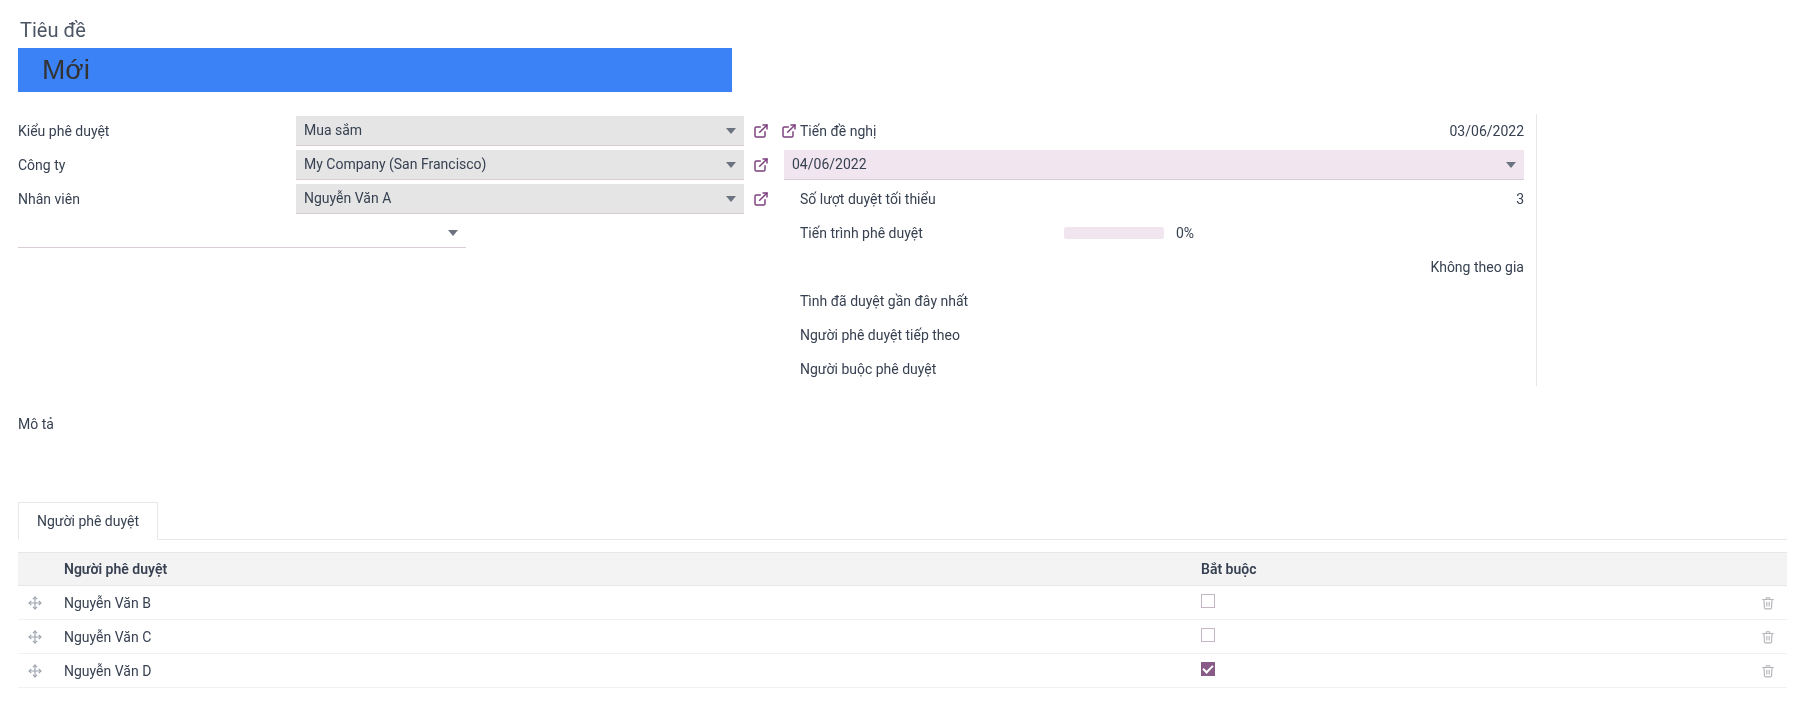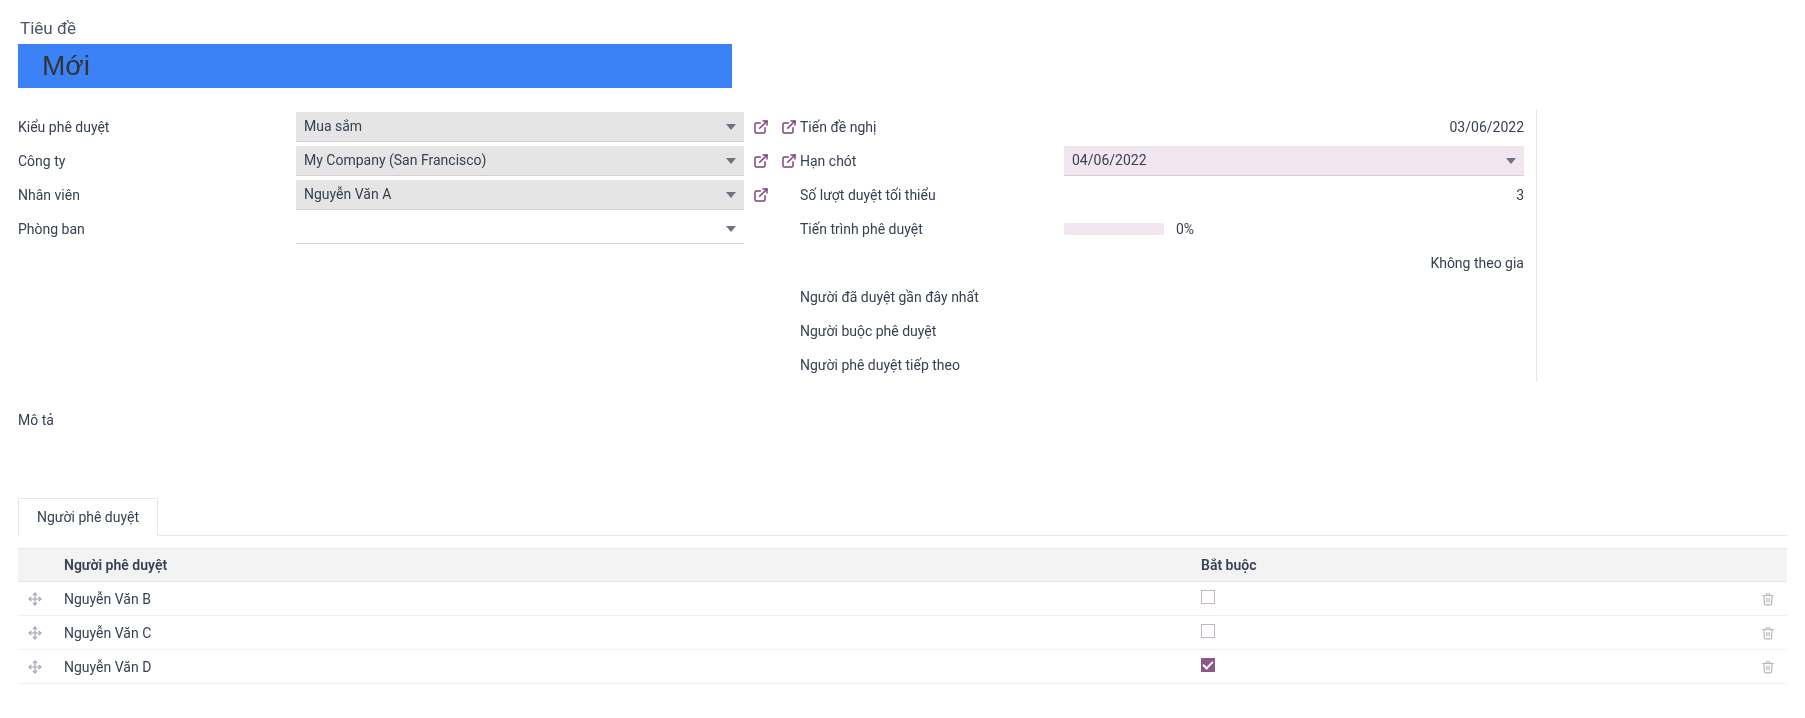--- a/index.html
+++ b/index.html
@@ -5,21 +5,21 @@
   * { box-sizing: border-box; margin: 0; padding: 0; }
   body {
     font-family: -apple-system, BlinkMacSystemFont, "Segoe UI", Roboto, "Helvetica Neue", Arial, sans-serif;
     font-size: 14px;
     color: #374151;
     background: #fff;
     padding: 18px;
     width: 1805px;
   }
   .title-label {
-    font-size: 17px;
+    font-size: 20px;
     color: #4b5563;
     margin-bottom: 6px;
     padding-left: 2px;
   }
   .title-input {
     width: 714px;
     font-size: 28px;
     font-weight: 400;
     padding: 6px 24px;
     border: none;
@@ -274,21 +274,20 @@
       <span class="ext-link">
         <svg width="16" height="16" viewBox="0 0 24 24" fill="none" stroke="currentColor" stroke-width="2.2" stroke-linecap="round" stroke-linejoin="round">
             <path d="M18 13v6a2 2 0 0 1-2 2H5a2 2 0 0 1-2-2V8a2 2 0 0 1 2-2h6"></path>
             <polyline points="15 3 21 3 21 9"></polyline>
             <line x1="10" y1="14" x2="21" y2="3"></line>
           </svg>
       </span>
     </div>
 
     <div class="row">
-      <div class="row-label">Phòng ban</div>
       <div class="select-wrap">
         <div class="select-field empty"></div>
         <span class="caret-down">
           <svg width="10" height="6" viewBox="0 0 10 6">
               <path d="M0 0l5 6 5-6z" fill="currentColor"></path>
             </svg>
         </span>
       </div>
       <span style="width:26px;margin-left:4px;"></span>
     </div>
@@ -303,30 +302,20 @@
               <polyline points="15 3 21 3 21 9"></polyline>
               <line x1="10" y1="14" x2="21" y2="3"></line>
             </svg>
         </span>
         <span class="lbl-text">Tiến đề nghị</span>
       </div>
       <div class="right-value">03/06/2022</div>
     </div>
 
     <div class="row">
-      <div class="row-label">
-        <span class="ext-link">
-          <svg width="16" height="16" viewBox="0 0 24 24" fill="none" stroke="currentColor" stroke-width="2.2" stroke-linecap="round" stroke-linejoin="round">
-              <path d="M18 13v6a2 2 0 0 1-2 2H5a2 2 0 0 1-2-2V8a2 2 0 0 1 2-2h6"></path>
-              <polyline points="15 3 21 3 21 9"></polyline>
-              <line x1="10" y1="14" x2="21" y2="3"></line>
-            </svg>
-        </span>
-        <span class="lbl-text">Hạn chót</span>
-      </div>
       <div class="deadline-wrap">
         <div class="deadline-field">04/06/2022</div>
         <span class="caret-down">
           <svg width="10" height="6" viewBox="0 0 10 6">
               <path d="M0 0l5 6 5-6z" fill="currentColor"></path>
             </svg>
         </span>
       </div>
     </div>
 
@@ -349,37 +338,37 @@
       </div>
     </div>
 
     <div class="row">
       <div class="right-value">Không theo gia</div>
     </div>
 
     <div class="row">
       <div class="row-label">
         <span style="width:22px;display:inline-block"></span>
-        <span class="lbl-text">Người đã duyệt gần đây nhất</span>
+        <span class="lbl-text">Tình đã duyệt gần đây nhất</span>
+      </div>
+      <div class="right-value"></div>
+    </div>
+
+    <div class="row">
+      <div class="row-label">
+        <span style="width:22px;display:inline-block"></span>
+        <span class="lbl-text">Người phê duyệt tiếp theo</span>
       </div>
       <div class="right-value"></div>
     </div>
 
     <div class="row">
       <div class="row-label">
         <span style="width:22px;display:inline-block"></span>
         <span class="lbl-text">Người buộc phê duyệt</span>
-      </div>
-      <div class="right-value"></div>
-    </div>
-
-    <div class="row">
-      <div class="row-label">
-        <span style="width:22px;display:inline-block"></span>
-        <span class="lbl-text">Người phê duyệt tiếp theo</span>
       </div>
       <div class="right-value"></div>
     </div>
   </div>
 </div>
 
 <div class="desc-label">Mô tả</div>
 
 
 <div class="tab-bar">

